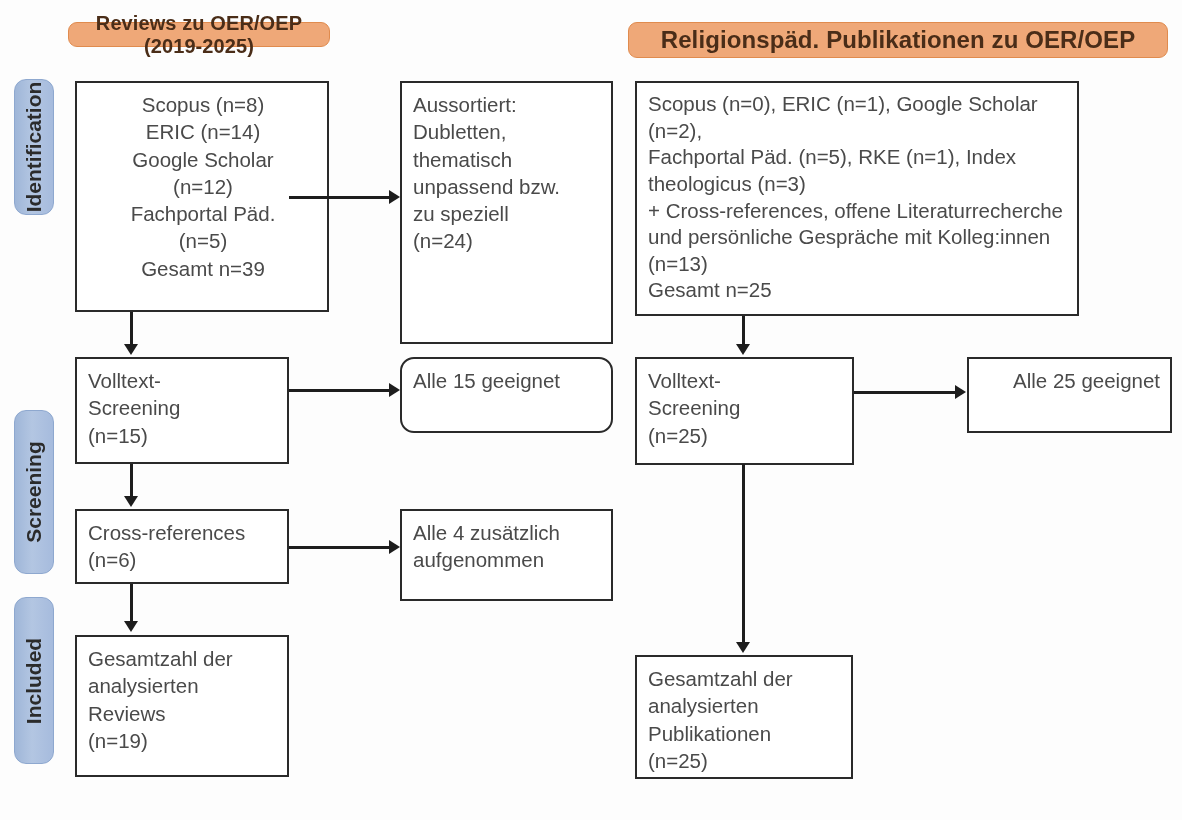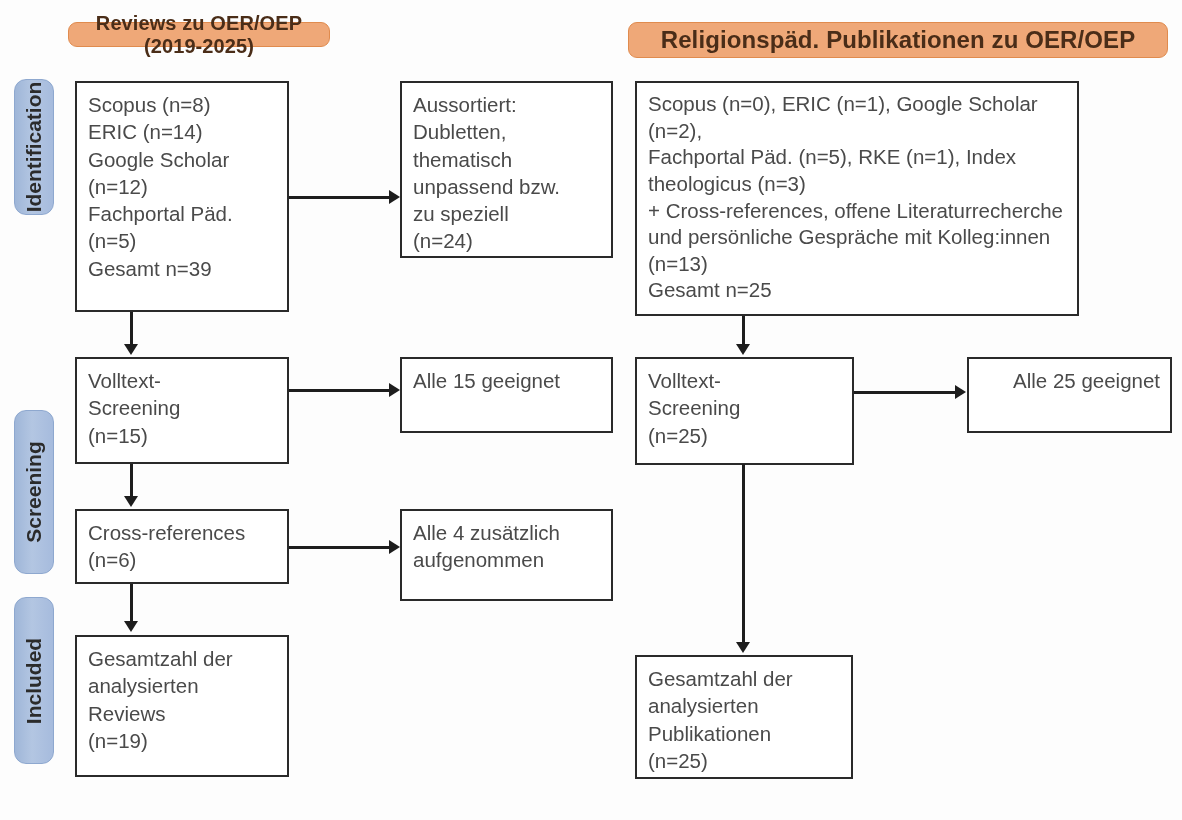--- a/index.html
+++ b/index.html
@@ -67,25 +67,25 @@
     border: 2.5px solid #2a2a2a;
     box-sizing: border-box;
     padding: 8px 9px 6px 11px;
     font-size: 20.5px;
     line-height: 1.33;
     color: #4a4a4a;
     white-space: pre-line;
     overflow: hidden;
   }
 
-  #box-sources-left     { left: 75px;  top: 81px;  width: 214px; height: 231px; }
-  #box-excluded-left    { left: 400px; top: 81px;  width: 213px; height: 177px; }
+  #box-sources-left     { left: 75px;  top: 81px;  width: 254px; height: 231px; text-align: center; }
+  #box-excluded-left    { left: 400px; top: 81px;  width: 213px; height: 263px; }
   #box-sources-right    { left: 635px; top: 81px;  width: 444px; height: 235px; line-height: 1.30; }
   #box-fulltext-left    { left: 75px;  top: 357px; width: 214px; height: 107px; }
-  #box-eligible-left    { left: 400px; top: 357px; width: 213px; height: 76px;  }
+  #box-eligible-left    { left: 400px; top: 357px; width: 213px; height: 76px; border-radius: 14px;  }
   #box-fulltext-right   { left: 635px; top: 357px; width: 219px; height: 108px; }
   #box-eligible-right   { left: 967px; top: 357px; width: 205px; height: 76px; padding-left: 44px;  }
   #box-crossrefs-left   { left: 75px;  top: 509px; width: 214px; height: 75px;  }
   #box-crossadd-left    { left: 400px; top: 509px; width: 213px; height: 92px;  }
   #box-included-left    { left: 75px;  top: 635px; width: 214px; height: 142px; }
   #box-included-right   { left: 635px; top: 655px; width: 218px; height: 124px; }
 
   
   .conn { position: absolute; background: #1d1d1d; }
   .conn.v { width: 3px; }

